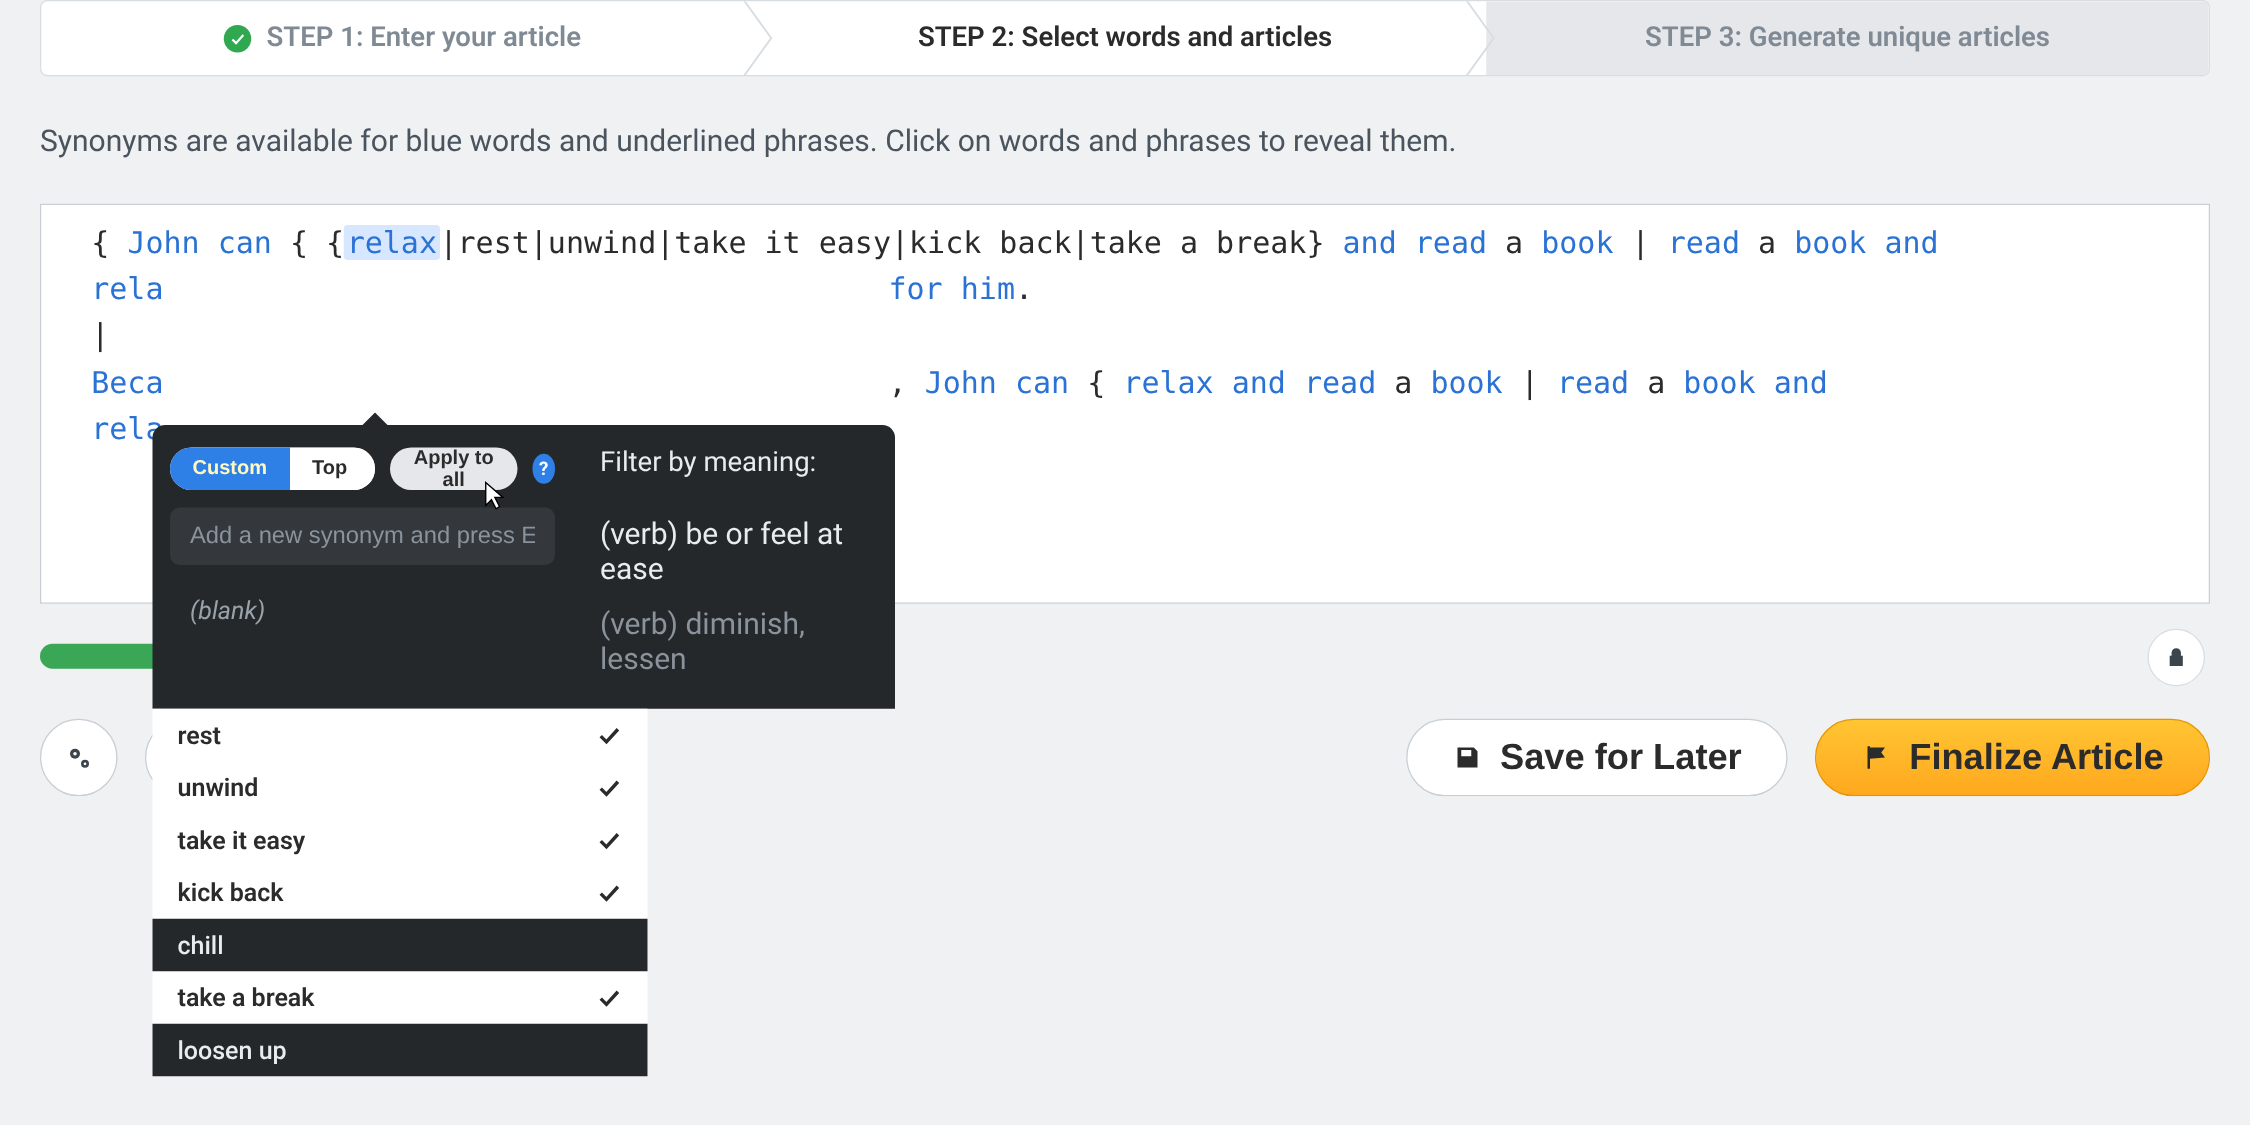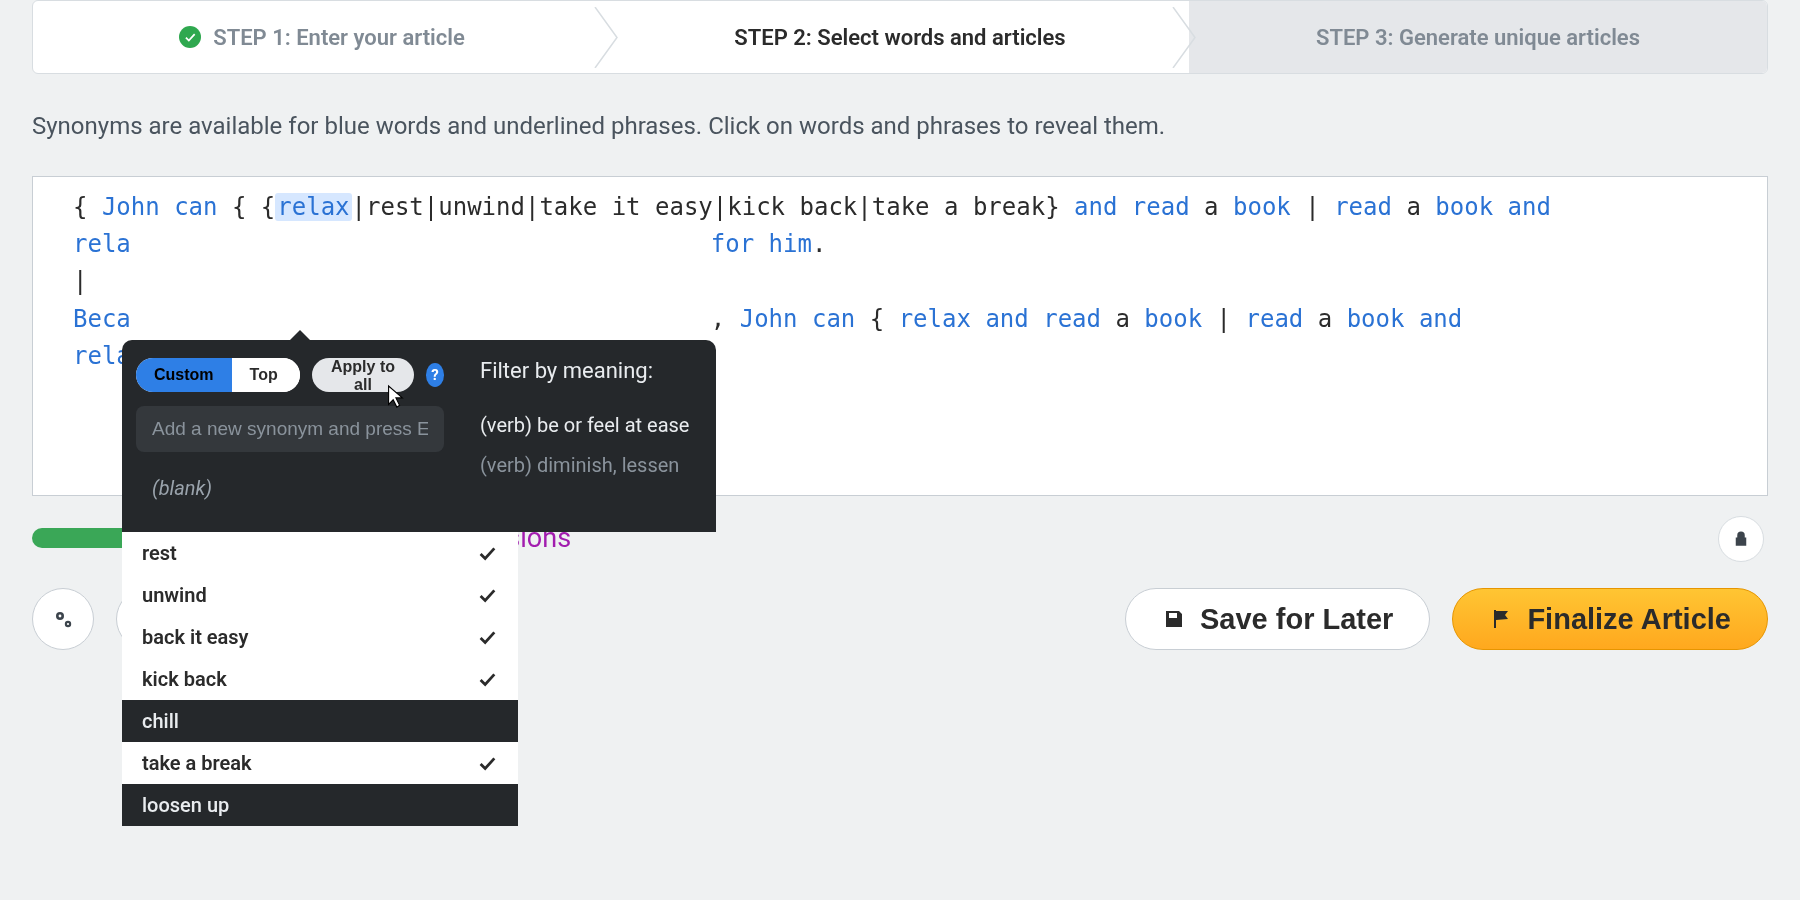--- a/index.html
+++ b/index.html
@@ -1,17 +1,17 @@
 <!DOCTYPE html>
 <html><head>
 <meta charset="utf-8">
 <style>
 *{margin:0;padding:0;box-sizing:border-box}
 body{font-family:-apple-system,BlinkMacSystemFont,"Segoe UI",Roboto,Helvetica,Arial,sans-serif;background:#eff1f2;color:#2b2b2b;overflow:hidden}
-.stepper{display:flex;align-items:stretch;background:#fff;border:1px solid #d8dde1;border-radius:6px;margin:0 32px;height:74px;overflow:hidden}
+.stepper{display:flex;align-items:stretch;background:#fff;border:1px solid #d8dde1;border-radius:6px;margin:0 32px;height:61px;overflow:hidden}
 .step{flex:1;display:flex;align-items:center;justify-content:center;gap:12px;font-size:22px;font-weight:600;position:relative}
 .step.done{color:#808a94}
 .step.active{color:#2b2b2b}
 .step.pending{background:#e5e7ea;color:#808a94}
 .step-check{width:22px;height:22px;border-radius:50%;background:#2fa84f;display:flex;align-items:center;justify-content:center}
 .step-check svg{width:14px;height:14px;stroke:#fff;stroke-width:3;fill:none}
 .step-sep{position:absolute;right:-18px;top:0;bottom:0;width:36px;display:flex;align-items:center;justify-content:center;z-index:2}
 .step-sep svg{height:61px;width:36px}
 .page{padding:38px 32px 0}
 .heading{font-size:48px;font-weight:700;color:#222;margin-bottom:18px}
@@ -19,31 +19,31 @@
 .editor{background:#fff;border:1px solid #c8ced4;border-radius:0;padding:12px 40px;font-family:"Menlo","Consolas",monospace;font-size:24px;line-height:1.55;color:#2b2b2b;min-height:320px;position:relative}
 .editor .blue{color:#2a72d4}
 .editor .sel{background:#d6e7ff;border-radius:3px;padding:0 2px}
 .popover{position:absolute;left:122px;top:340px;width:594px;z-index:10}
 .popover-arrow{position:absolute;top:-10px;left:166px;width:0;height:0;border-left:12px solid transparent;border-right:12px solid transparent;border-bottom:12px solid #25282b}
 .pop-top{display:flex;background:#25282b;border-radius:10px 10px 0 0;overflow:visible}
 .pop-controls{width:336px;padding:18px 14px;display:flex;flex-direction:column;gap:14px}
 .seg-row{display:flex;align-items:center;gap:12px;position:relative}
 .seg{display:flex;background:#fff;border-radius:18px;overflow:hidden;height:34px}
 .seg button{border:none;background:#fff;padding:0 18px;font-size:16px;font-weight:600;color:#2b2b2b;cursor:pointer}
-.seg button.on{background:#2e7fe6;color:#000000}
+.seg button.on{background:#2e7fe6;color:#fef9c3}
 .apply-btn{background:#e5e7ea;border:none;border-radius:18px;height:34px;padding:0 18px;font-size:16px;font-weight:700;color:#2b2b2b;cursor:pointer}
 .help-badge{width:24px;height:24px;border-radius:50%;background:#2e7fe6;color:#fff;display:flex;align-items:center;justify-content:center;font-size:15px;font-weight:700}
 .cursor{position:absolute;left:248px;top:26px;pointer-events:none}
 .cursor svg{width:22px;height:26px}
 .syn-input{background:#34383c;border:none;border-radius:8px;height:46px;padding:0 16px;font-size:19px;color:#e4e7ea;width:100%}
 .syn-input::placeholder{color:#8a939c}
 .syn-blank{padding:10px 16px 14px;font-style:italic;color:#9aa3ac;font-size:20px}
 .pop-filter{flex:1;padding:18px 22px;color:#e9ecef}
 .filter-title{font-size:22px;font-weight:400;margin-bottom:22px}
-.filter-row{font-size:20px;padding:8px 0}
+.filter-row{font-size:24px;padding:8px 0}
 .filter-row.dim{color:#8a939c}
 .syn-list{width:396px;background:#fff}
 .syn-item{display:flex;align-items:center;justify-content:space-between;padding:0 20px;height:42px;font-size:20px;font-weight:600;color:#2b2b2b;cursor:pointer}
 .syn-item.dark{background:#25282b;color:#e9ecef;font-weight:500}
 .syn-item svg{width:22px;height:22px;stroke:#2b2b2b;stroke-width:3;fill:none}
 .below{display:flex;align-items:center;gap:18px;margin:26px 0 0;position:relative}
 .progress{width:420px;height:20px;background:#3aa757;border-radius:12px}
 .versions{font-size:27px;color:#a21caf}
 .lock{position:absolute;right:4px;top:-6px;width:46px;height:46px;border-radius:50%;background:#fff;border:1px solid #d8dde1;display:flex;align-items:center;justify-content:center}
 .lock svg{width:18px;height:20px;fill:#3c444c}
@@ -134,21 +134,21 @@
             <polyline points="5 13 10 18 20 7"></polyline>
           </svg>
         </div>
       <div class="syn-item">
           <span>unwind</span>
           <svg viewBox="0 0 24 24">
             <polyline points="5 13 10 18 20 7"></polyline>
           </svg>
         </div>
       <div class="syn-item">
-          <span>back it easy</span>
+          <span>take it easy</span>
           <svg viewBox="0 0 24 24">
             <polyline points="5 13 10 18 20 7"></polyline>
           </svg>
         </div>
       <div class="syn-item">
           <span>kick back</span>
           <svg viewBox="0 0 24 24">
             <polyline points="5 13 10 18 20 7"></polyline>
           </svg>
         </div>

